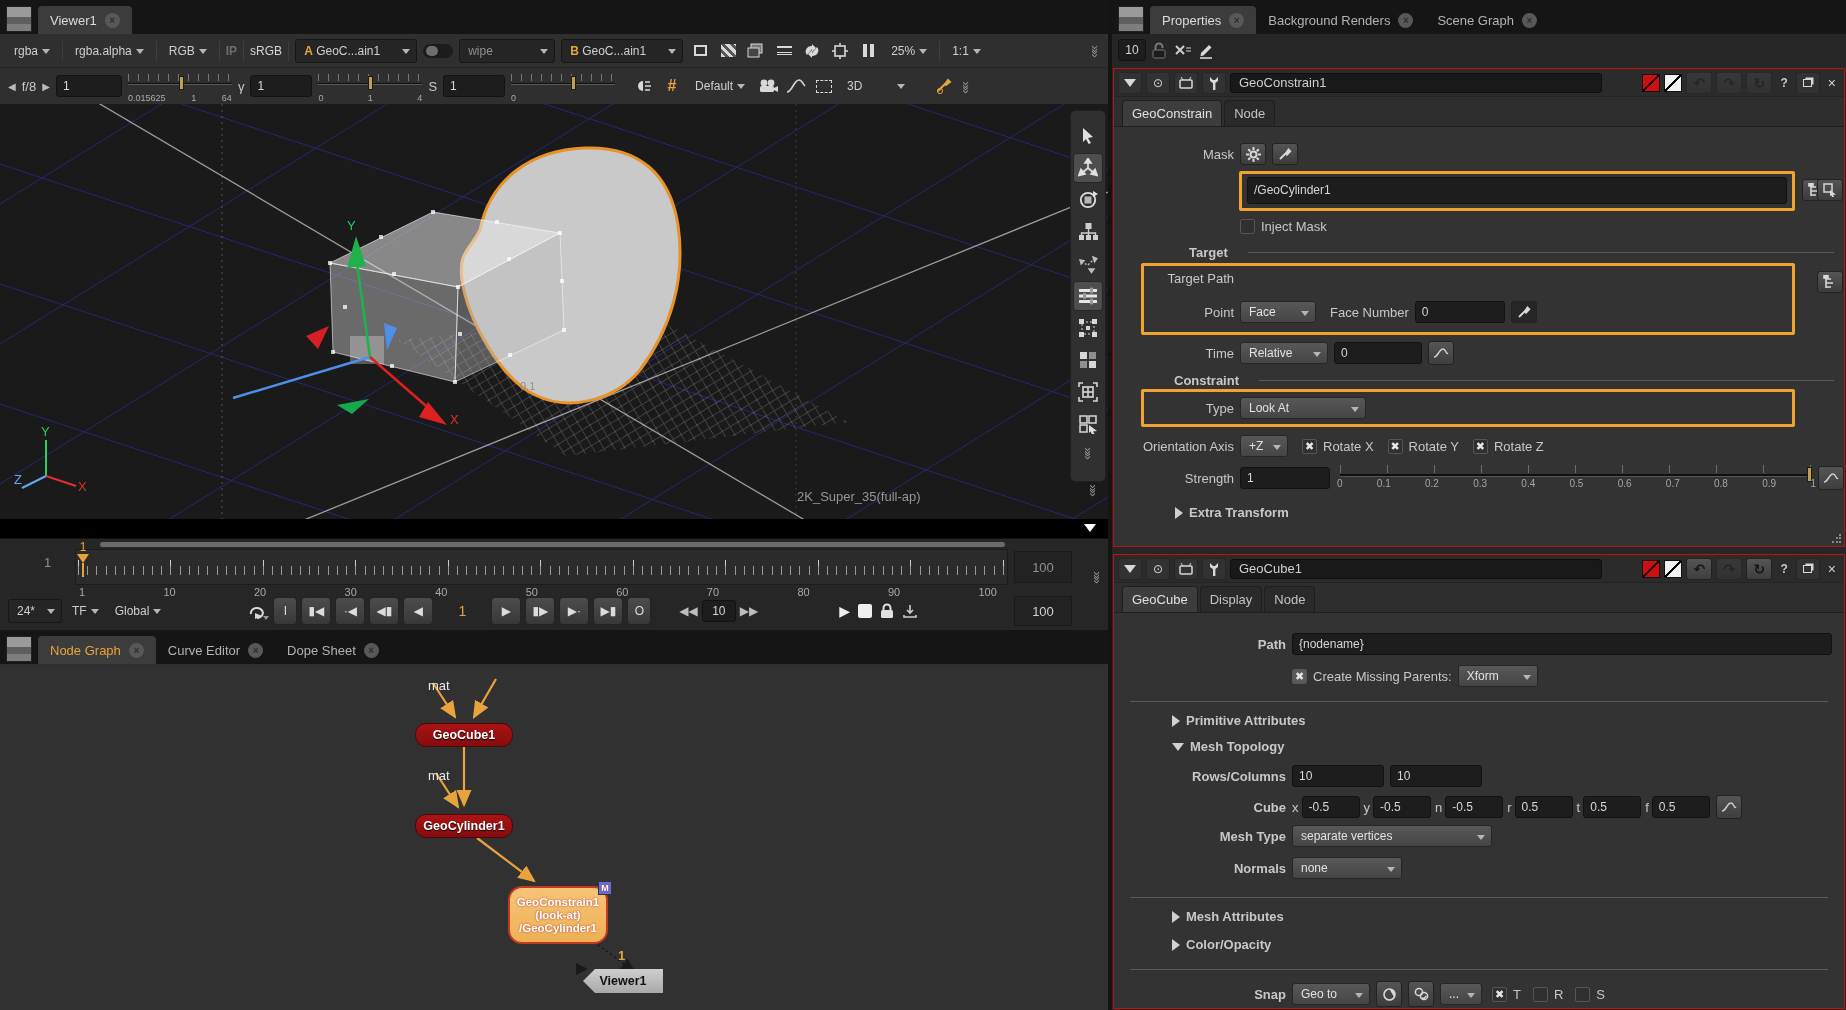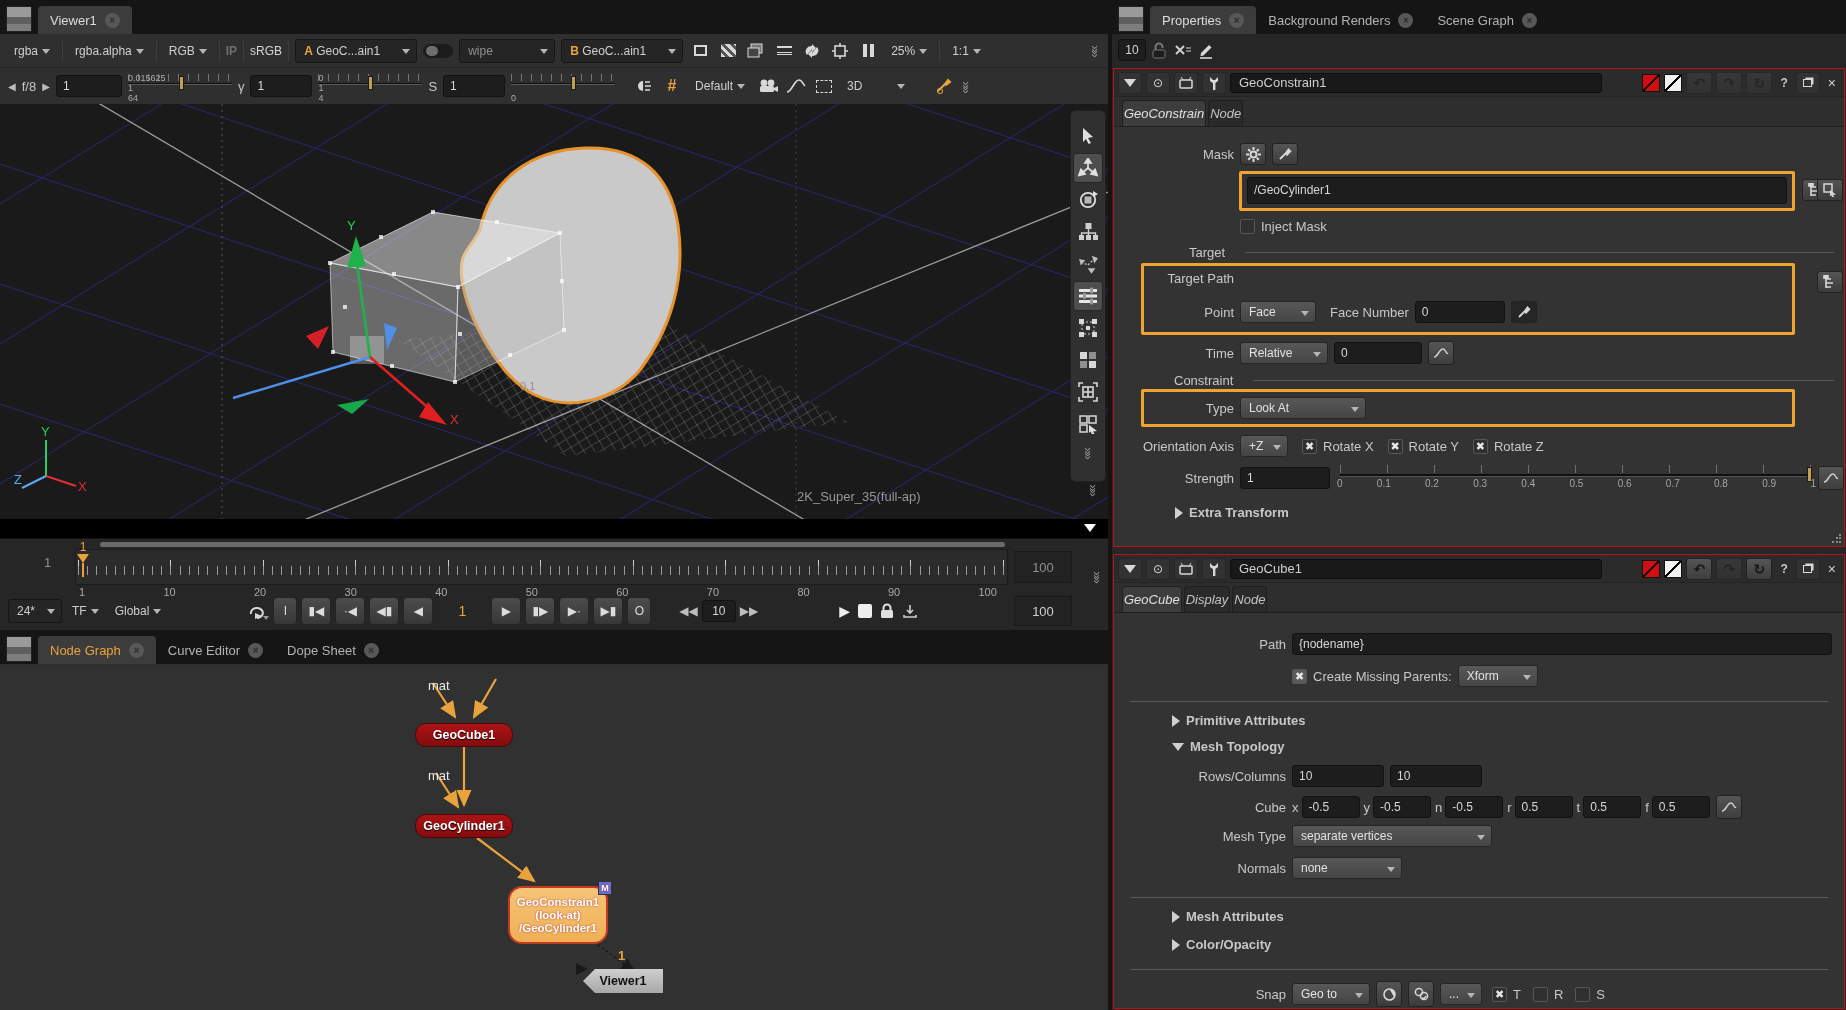--- a/index.html
+++ b/index.html
@@ -41,21 +41,21 @@
   #vtoolbar2 { position:absolute; top:68px; left:0; right:0; height:36px; background:#2f2f2f; display:flex; align-items:center; gap:6px; padding:0 8px; }
   .chip { color:#e8a33d; font-weight:bold; }
   .toggle { width:30px; height:14px; background:#1c1c1c; border-radius:8px; position:relative; }
   .toggle i { position:absolute; left:3px; top:2px; width:12px; height:10px; border-radius:5px; background:#6e6e6e; }
   .vicon { width:22px; height:20px; display:inline-flex; align-items:center; justify-content:center; color:#d8d8d8; }
   .slider { position:relative; height:30px; }
   .slider .ticks { position:absolute; top:3px; left:0; right:0; height:7px;
     background:repeating-linear-gradient(90deg,#777 0 1px,transparent 1px 10px); }
   .slider .track { position:absolute; top:12px; left:0; right:0; height:2px; background:#101010; border-bottom:1px solid #5a5a5a; }
   .slider .handle { position:absolute; top:5px; width:5px; height:14px; background:#c2a050; border:1px solid #1a1a1a; }
-  .slider .labs { position:absolute; left:0; right:0; bottom:-2px; display:flex; justify-content:space-between; font-size:9px; color:#aaa;flex-direction:column; }
+  .slider .labs { position:absolute; left:0; right:0; bottom:-2px; display:flex; justify-content:space-between; font-size:9px; color:#aaa; }
   #viewport { position:absolute; top:104px; left:0; width:1108px; height:415px; background:#1a1a1a; overflow:hidden; }
   #blackbar { position:absolute; top:519px; left:0; width:1108px; height:19px; background:#000; }
   #vp-format { position:absolute; left:797px; top:385px; color:#969696; font-size:13px; }
   #vp-chev { position:absolute; right:10px; top:378px; }
   #rtoolbar { position:absolute; left:1070px; top:6px; width:36px; height:372px; background:#303030; border:1px solid #202020; border-radius:5px; display:flex; flex-direction:column; align-items:center; padding-top:10px; gap:2px; }
   .rtool { width:30px; height:30px; display:flex; align-items:center; justify-content:center; border-radius:4px; }
   .rtool.on { background:#4e4e4e; border:1px solid #262626; }
   #axis-mini { position:absolute; left:14px; top:320px; }
 
   
@@ -99,27 +99,27 @@
   #props-toolbar { position:absolute; top:34px; left:0; right:0; height:32px; background:#262626; display:flex; align-items:center; gap:6px; padding:0 6px; }
   .panel { position:absolute; left:1px; width:732px; background:#333; border:1px solid #bf1111; }
   .phead { height:28px; background:#2b2b2b; display:flex; align-items:center; gap:4px; padding:0 4px; border-bottom:1px solid #242424; }
   .hbtn { width:24px; height:22px; display:inline-flex; align-items:center; justify-content:center; background:#323232; border:1px solid #262626; border-radius:3px; color:#d8d8d8; }
   .title-field { background:#191919; border:1px solid #0e0e0e; border-radius:3px; height:20px; line-height:18px; color:#cfcfcf; padding:0 8px; font-size:13px; }
   .swatch { width:18px; height:18px; border:1px solid #111; }
   .gbtn { width:26px; height:22px; background:linear-gradient(#555,#3e3e3e); border:1px solid #222; border-radius:3px;
      display:inline-flex; align-items:center; justify-content:center; color:#161616; font-size:14px; font-weight:bold; }
   .gbtn.dis { opacity:.32; }
   .ptabs { height:30px; display:flex; align-items:flex-end; gap:2px; padding-left:8px; background:#2e2e2e; border-bottom:1px solid #1f1f1f; }
-  .ptab { height:26px; padding:0 1px; display:flex; align-items:center; color:#c2c2c2; font-size:13px;
-     background:#2a2a2a; border:1px solid #1f1f1f; border-bottom:none; border-top-left-radius:4px; border-top-right-radius:4px;font-style:italic; }
+  .ptab { height:26px; padding:0 9px; display:flex; align-items:center; color:#c2c2c2; font-size:13px;
+     background:#2a2a2a; border:1px solid #1f1f1f; border-bottom:none; border-top-left-radius:4px; border-top-right-radius:4px; }
   .ptab.active { background:#3d3d3d; color:#e0e0e0; }
   .prow { position:absolute; left:0; right:0; display:flex; align-items:center; gap:6px; }
   .plab { width:120px; text-align:right; flex:none; color:#c8c8c8; font-size:13px; }
-  .plab.wide { width:172px; }
-  .grp { position:absolute; left:0; right:10px; display:flex; align-items:center; gap:20px; }
+  .plab.wide { width:172px;font-weight:bold; }
+  .grp { position:absolute; left:0; right:10px; display:flex; align-items:center; gap:20px;font-weight:bold; }
   .grp .line { flex:1; height:1px; background:#5a5a5a; }
   .obox { position:absolute; border:3px solid #f0a331; border-radius:2px; }
   .slider2 { position:relative; height:26px; }
   .slider2 .ticks { position:absolute; top:0; left:0; right:0; height:8px;
      background:repeating-linear-gradient(90deg,#6e6e6e 0 1px,transparent 1px 47px); }
   .slider2 .track { position:absolute; top:9px; left:0; right:0; height:3px; background:#0f0f0f; border-bottom:1px solid #555; }
   .slider2 .labs { position:absolute; left:-3px; right:-4px; top:13px; display:flex; justify-content:space-between; font-size:10px; color:#a5a5a5; }
   .slider2 .handle { position:absolute; right:0; top:2px; width:5px; height:15px; background:#c2a050; border:1px solid #1a1a1a; }
   .curvebtn { width:26px; height:24px; background:linear-gradient(#555,#3e3e3e); border:1px solid #222; border-radius:3px; display:inline-flex; align-items:center; justify-content:center; }
   .grip { position:absolute; right:3px; bottom:2px; width:10px; height:10px;

